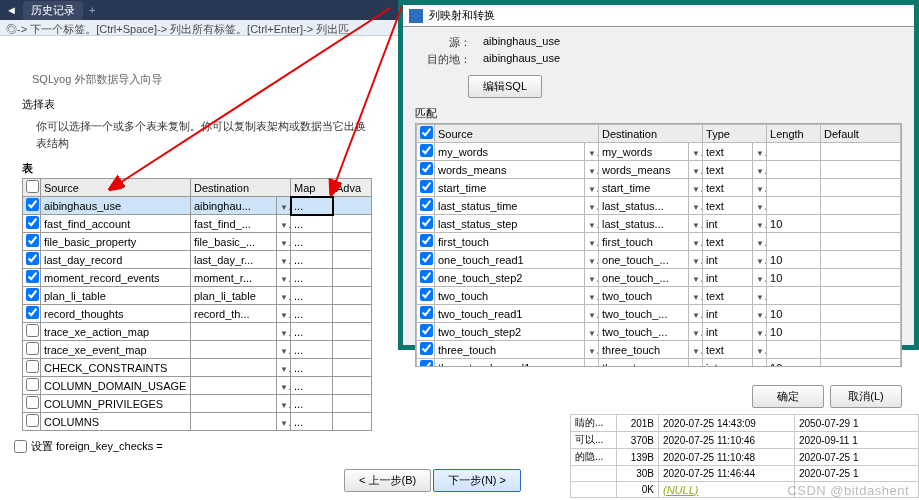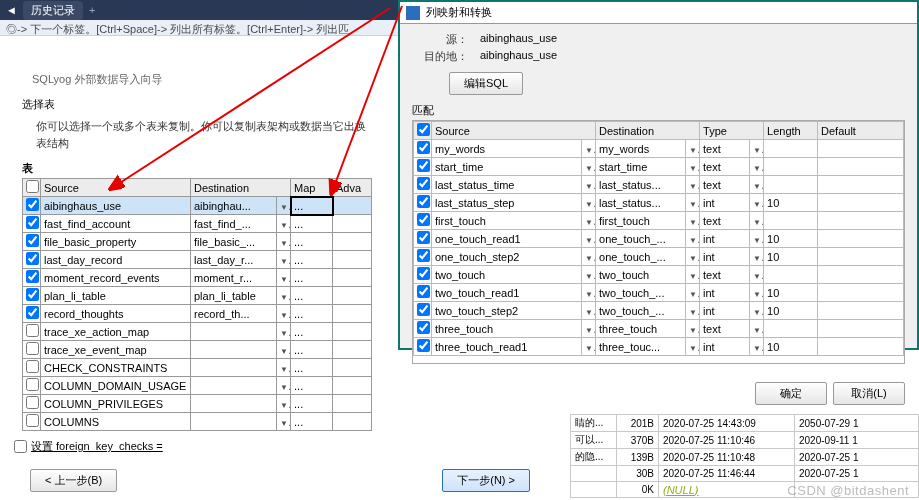--- a/index.html
+++ b/index.html
@@ -21,34 +21,34 @@
 .tbl th, .tbl td { border: 1px solid #999; padding: 1px 3px; height: 17px; text-align: left; background: #fff; white-space: nowrap; overflow: hidden; text-overflow: ellipsis; }
 .tbl th { background: #ececec; font-weight: normal; }
 .chkcell { width: 18px; text-align: center; }
 .chkcell input { margin: 0; }
 .ddcell { width: 14px; background: #f6f6f6; text-align: center; cursor: pointer; }
 .ddarrow { font-size: 8px; color: #555; }
 .mapcell { text-align: center; cursor: pointer; }
 .sel-row td { background: #cde3f7; }
 .sel-map { outline: 2px solid #000; outline-offset: -1px; }
 
-.footer-row { position: absolute; left: 0; bottom: 46px; width: 394px; display: flex; align-items: center; padding: 0 10px; gap: 6px; text-decoration: underline; }
+.footer-row { position: absolute; left: 0; bottom: 46px; width: 394px; display: flex; align-items: center; padding: 0 10px; gap: 6px; }
 .footer-chk { display: flex; align-items: center; gap: 4px; }
-.nav-buttons { position: absolute; left: 16px; bottom: 2px; width: 520px; display: flex; justify-content: space-between; gap: 2px; padding: 6px 10px; }
+.nav-buttons { position: absolute; left: 7px; bottom: 2px; width: 520px; display: flex; justify-content: flex-end; gap: 2px; padding: 6px 10px; }
 .btn { border: 1px solid #999; background: linear-gradient(#fefefe,#e6e6e6); padding: 3px 14px; cursor: pointer; border-radius: 2px; }
 .btn.primary { border: 1px solid #2a6fbf; background: linear-gradient(#e8f2ff,#cfe3fb); }
 
 
-.dialog { position: absolute; left: 398px; top: 0; width: 521px; height: 350px; background: #f0f0f0; border: 2px solid #0f766e; }
+.dialog { position: absolute; left: 398px; top: 0; width: 521px; height: 350px; background: #f0f0f0; border: 5px solid #0f766e; }
 .dlg-title { background: #fff; height: 22px; display: flex; align-items: center; padding: 0 6px; gap: 6px; border-bottom: 1px solid #999; }
 .dlg-icon { width: 14px; height: 14px; background: #2a6fbf; display: inline-block; }
 .dlg-body { padding: 8px 12px; }
 .kv { display: flex; gap: 12px; margin-bottom: 2px; }
 .kv .k { width: 56px; color: #333; text-align: right;}
-.sql-row { margin: 8px 0; padding-left: 37px; }
+.sql-row { margin: 8px 16px; padding-left: 37px; }
 
 .match-label { font-weight: normal; margin: 4px 0 2px; }
 .gridwrap { height: 244px; overflow-y: auto; overflow-x: auto; border: 1px solid #aaa; background: #fff; }
 .grid { border-collapse: collapse; width: 100%; table-layout: fixed; }
 .grid th, .grid td { border: 1px solid #bbb; padding: 1px 3px; height: 17px; text-align: left; background: #fff; white-space: nowrap; overflow: hidden; text-overflow: ellipsis; }
 .grid th { background: #ececec; font-weight: normal; }
 
 .dlg-buttons { display: flex; gap: 6px; padding: 10px 12px; align-items: center; }
 .dlg-buttons .spacer { flex: 1; }
 
@@ -263,20 +263,31 @@
               <td class="ddcell"><span class="ddarrow">▼</span></td>
               <td>my_words</td>
               <td class="ddcell"><span class="ddarrow">▼</span></td>
               <td>text</td>
               <td class="ddcell"><span class="ddarrow">▼</span></td>
               <td></td>
               <td></td>
             </tr>
             <tr>
               <td class="chkcell"><input type="checkbox" checked="" style=""></td>
+              <td>words_means</td>
+              <td class="ddcell"><span class="ddarrow">▼</span></td>
+              <td>words_means</td>
+              <td class="ddcell"><span class="ddarrow">▼</span></td>
+              <td>text</td>
+              <td class="ddcell"><span class="ddarrow">▼</span></td>
+              <td></td>
+              <td></td>
+            </tr>
+            <tr>
+              <td class="chkcell"><input type="checkbox" checked="" style=""></td>
               <td>start_time</td>
               <td class="ddcell"><span class="ddarrow">▼</span></td>
               <td>start_time</td>
               <td class="ddcell"><span class="ddarrow">▼</span></td>
               <td>text</td>
               <td class="ddcell"><span class="ddarrow">▼</span></td>
               <td></td>
               <td></td>
             </tr>
             <tr>

